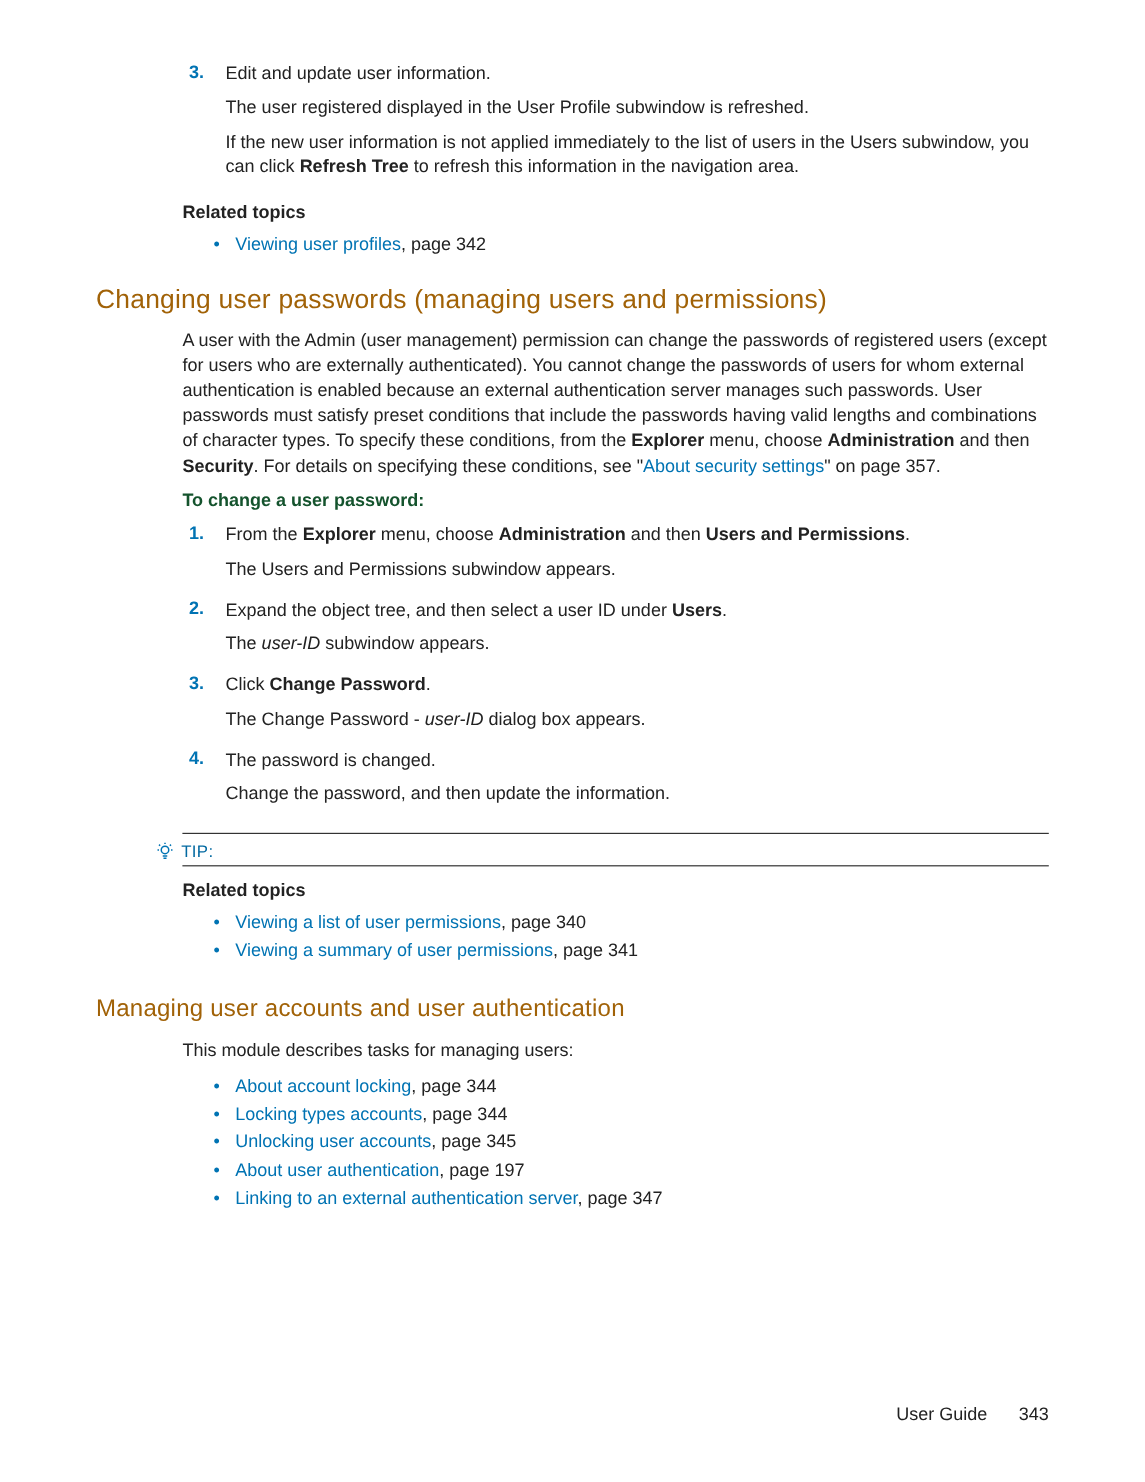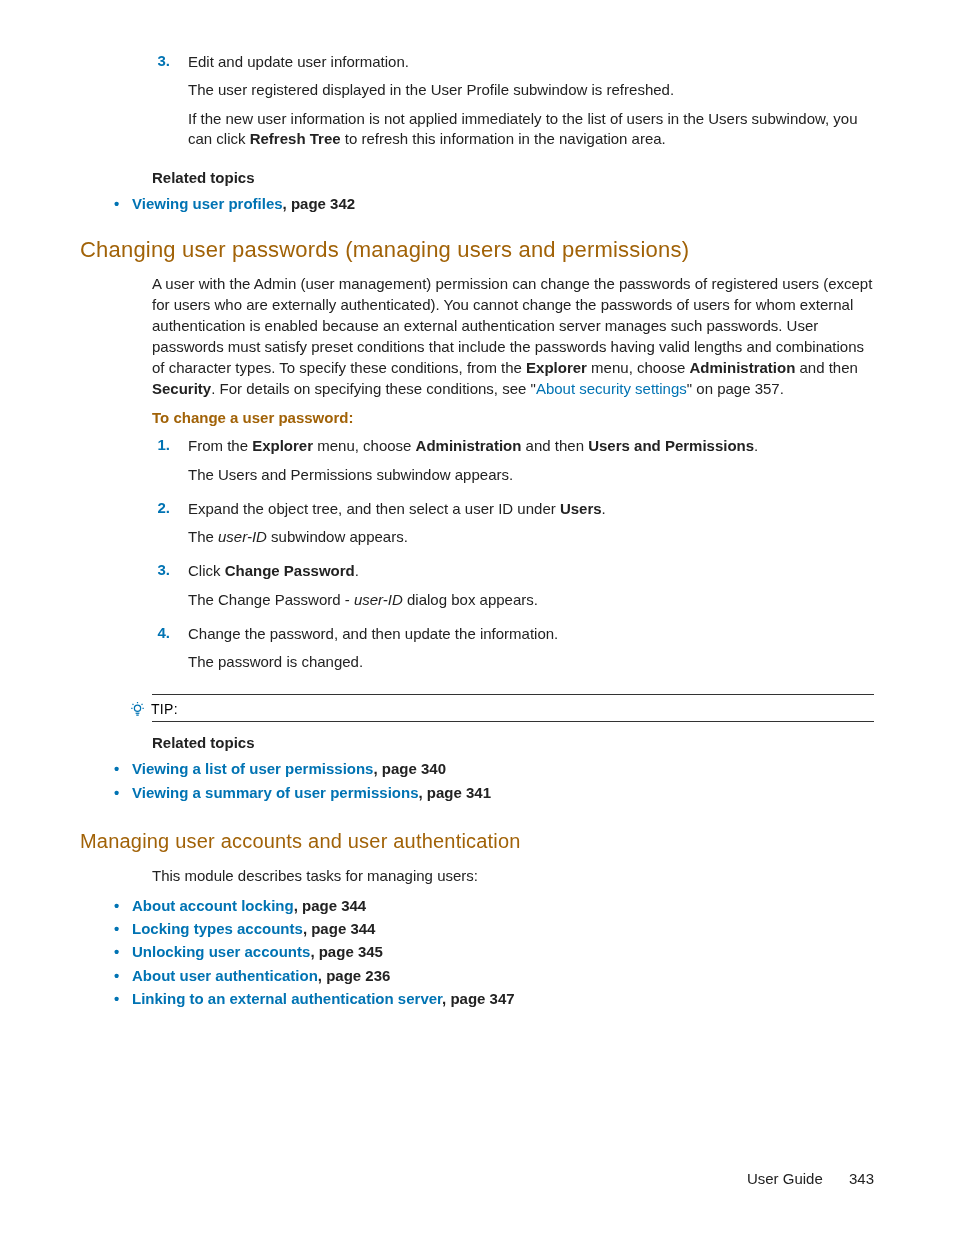--- a/index.html
+++ b/index.html
@@ -61,56 +61,55 @@
     font-size: 15px;
   }
 
   ul.bullets {
     list-style: none;
     margin: 0 0 8px 0;
     padding: 0;
   }
   ul.bullets li {
     position: relative;
-    margin-left: 52px;
+    margin-left: 116px;
     padding-left: 0;
     line-height: 1.55;
-    font-weight: bold;
   }
   ul.bullets li::before {
     content: "•";
     color: #0073b3;
     position: absolute;
     left: -18px;
     top: 0;
   }
 
   .proc-title {
-    color: #a16207;
+    color: #14532d;
     font-weight: 700;
     margin: 10px 0 10px 72px;
     font-size: 15px;
   }
 
   .tipbox {
     margin: 14px 0 12px 72px;
   }
   .tipbox hr {
     border: none;
     border-top: 1px solid #333;
     margin: 2px 0;
   }
   .tip-row {
     display: flex;
     align-items: center;
     gap: 6px;
     margin: 6px 0 4px -22px;
   }
   .tip-label {
-    color: #000000;
+    color: #0369a1;
     font-size: 14px;
     letter-spacing: 0.3px;
   }
   .tip-body {
     line-height: 1.4;
     margin-bottom: 6px;
   }
 
   .footer {
     position: absolute;
@@ -190,22 +189,22 @@
         </p>
         <p>
           <span>The Change Password - </span><span class="ital">user-ID</span><span> dialog box appears.</span>
         </p>
       </div>
     </div>
 
     <div class="li">
       <div class="num">4.</div>
       <div class="body">
+        <p>The password is changed.</p>
         <p>Change the password, and then update the information.</p>
-        <p>The password is changed.</p>
       </div>
     </div>
   </div>
 
   <div class="tipbox">
     <hr>
     <div class="tip-row">
       <svg class="bulb" viewBox="0 0 24 24" fill="none" stroke="#0073b3" stroke-width="2">
         <circle cx="12" cy="10" r="5"></circle>
         <line x1="9" y1="18" x2="15" y2="18"></line>
@@ -230,21 +229,21 @@
       <span class="link">Viewing a summary of user permissions</span><span>, page 341</span>
     </li>
   </ul>
 
   <h1 class="blue-heading">Managing user accounts and user authentication</h1>
   <p class="para-indent">This module describes tasks for managing users:</p>
   <ul class="bullets">
     <li><span class="link">About account locking</span><span>, page 344</span></li>
     <li><span class="link">Locking types accounts</span><span>, page 344</span></li>
     <li><span class="link">Unlocking user accounts</span><span>, page 345</span></li>
-    <li><span class="link">About user authentication</span><span>, page 236</span></li>
+    <li><span class="link">About user authentication</span><span>, page 197</span></li>
     <li><span class="link">Linking to an external authentication server</span><span>, page 347</span></li>
   </ul>
 
 </div>
 
 <div class="footer">
   <span>User Guide</span>
   <span class="pg">343</span>
 </div>
 

